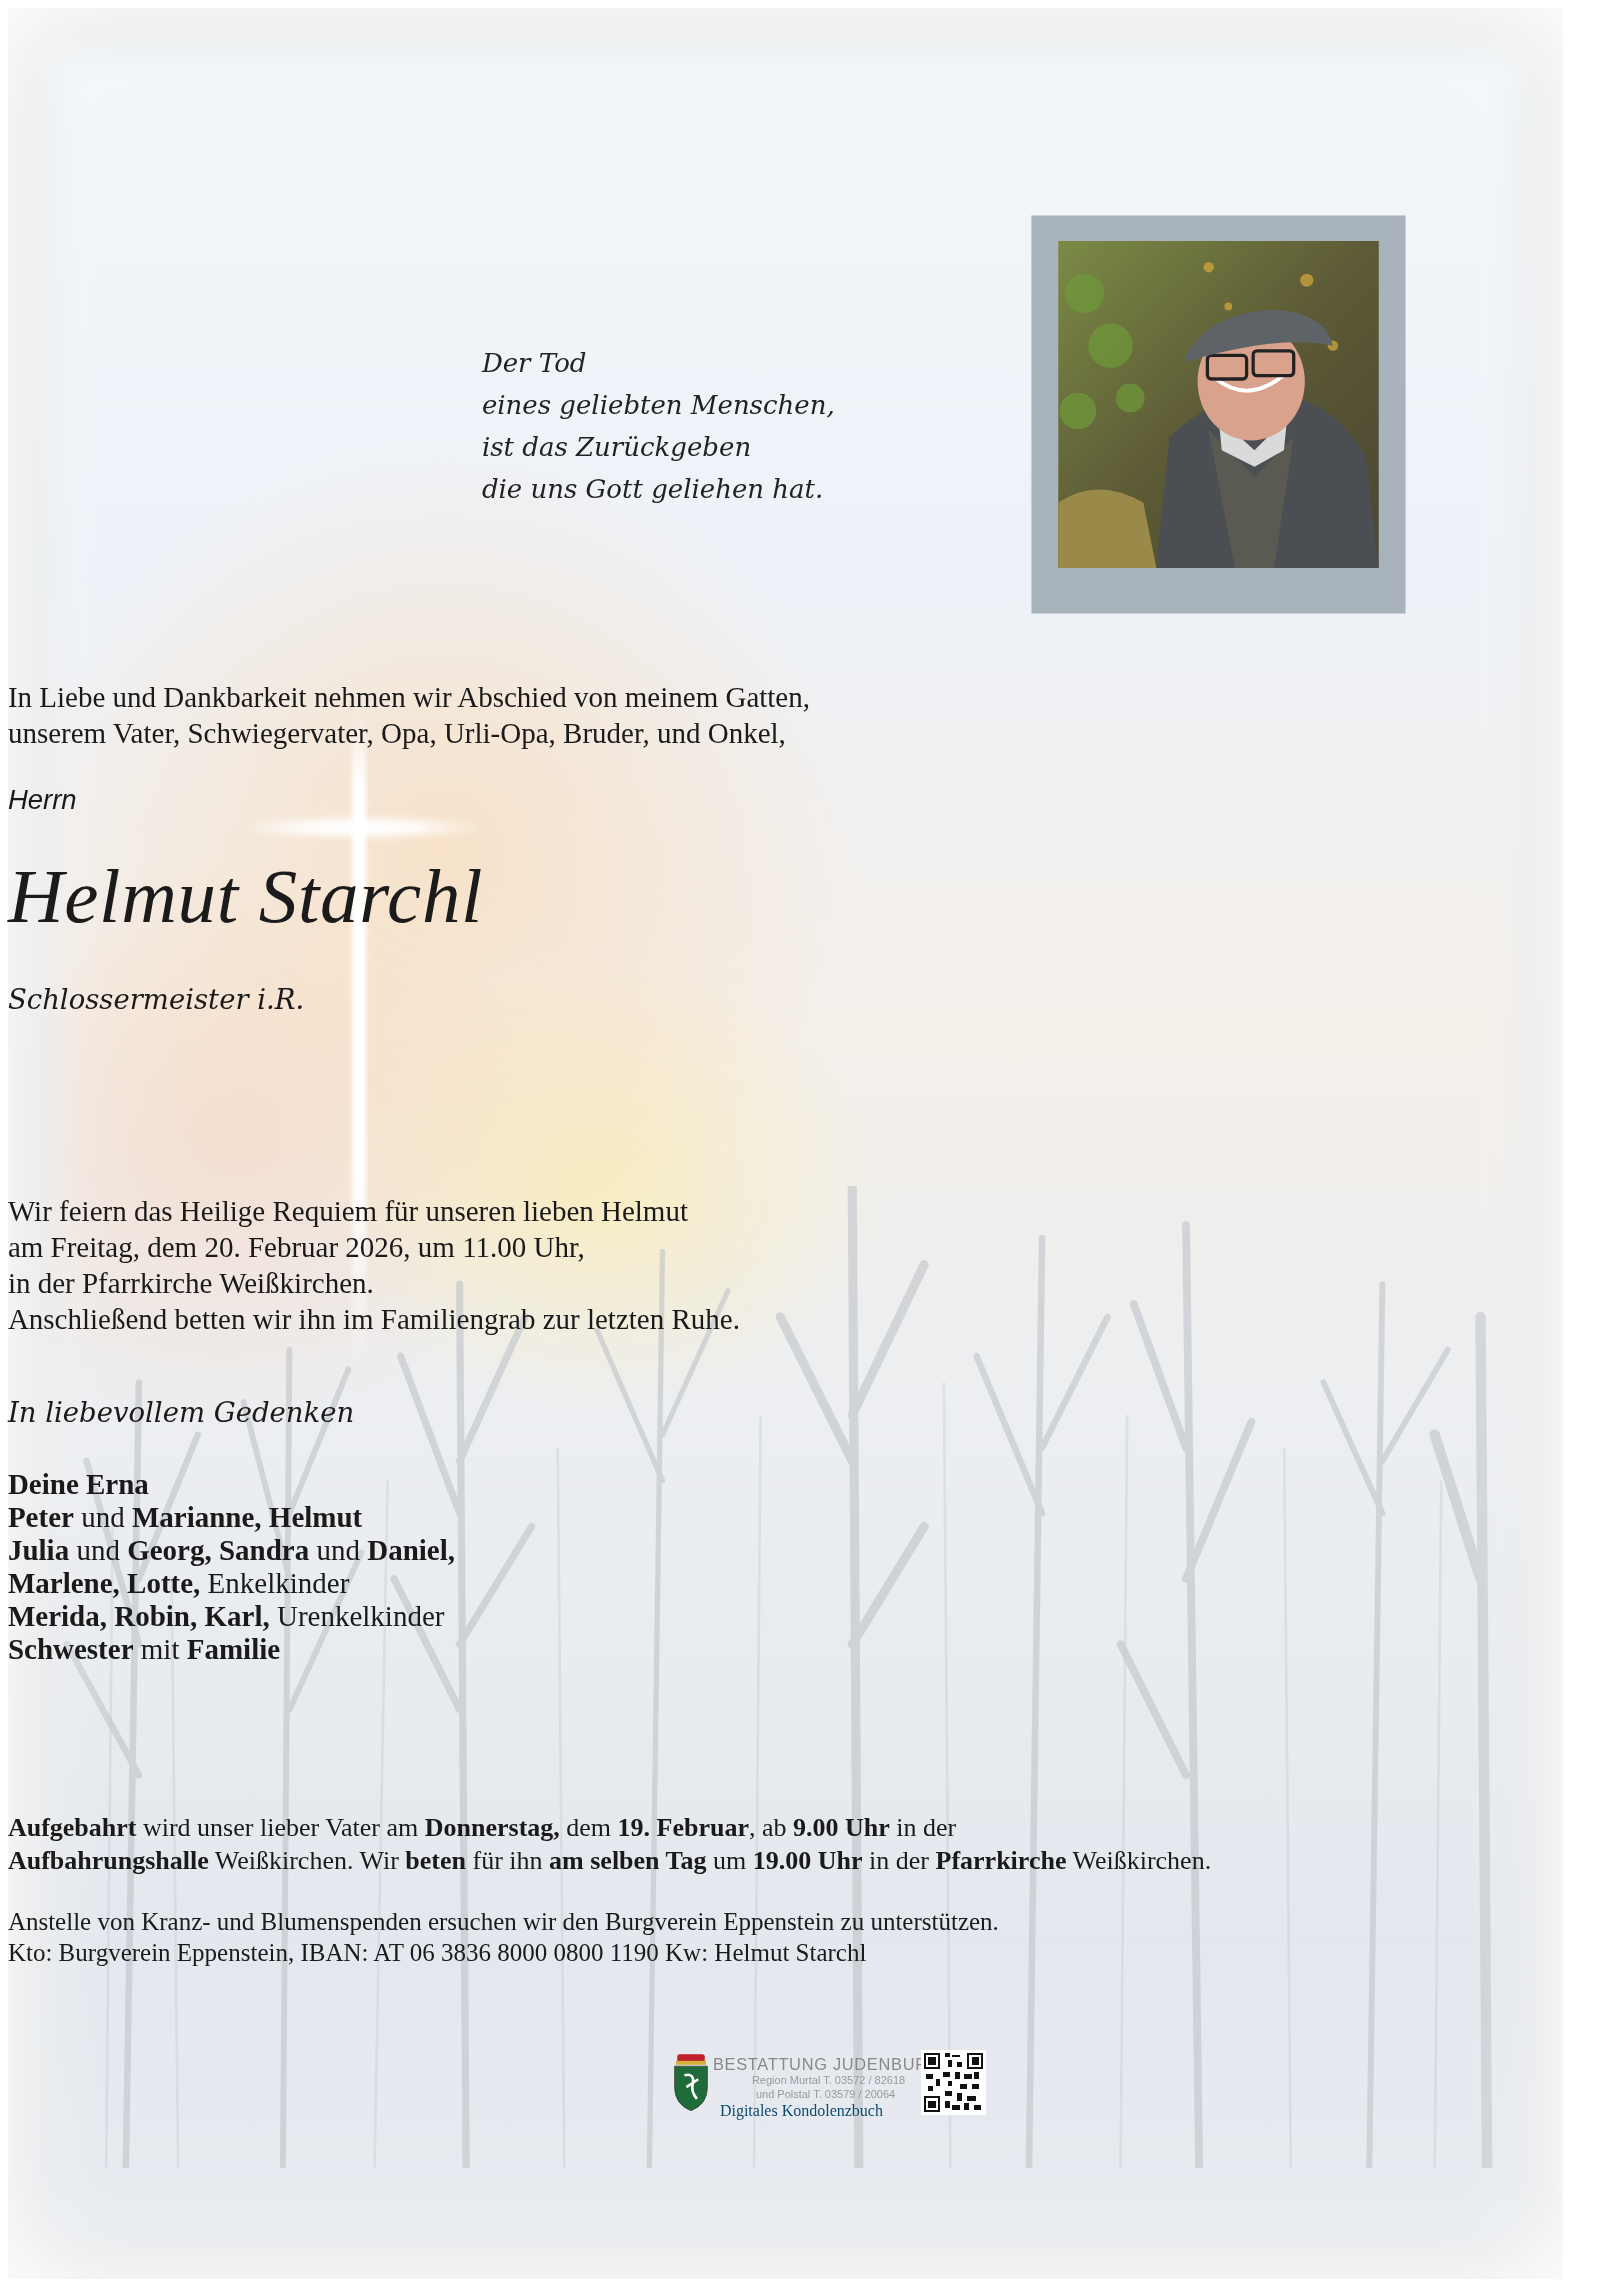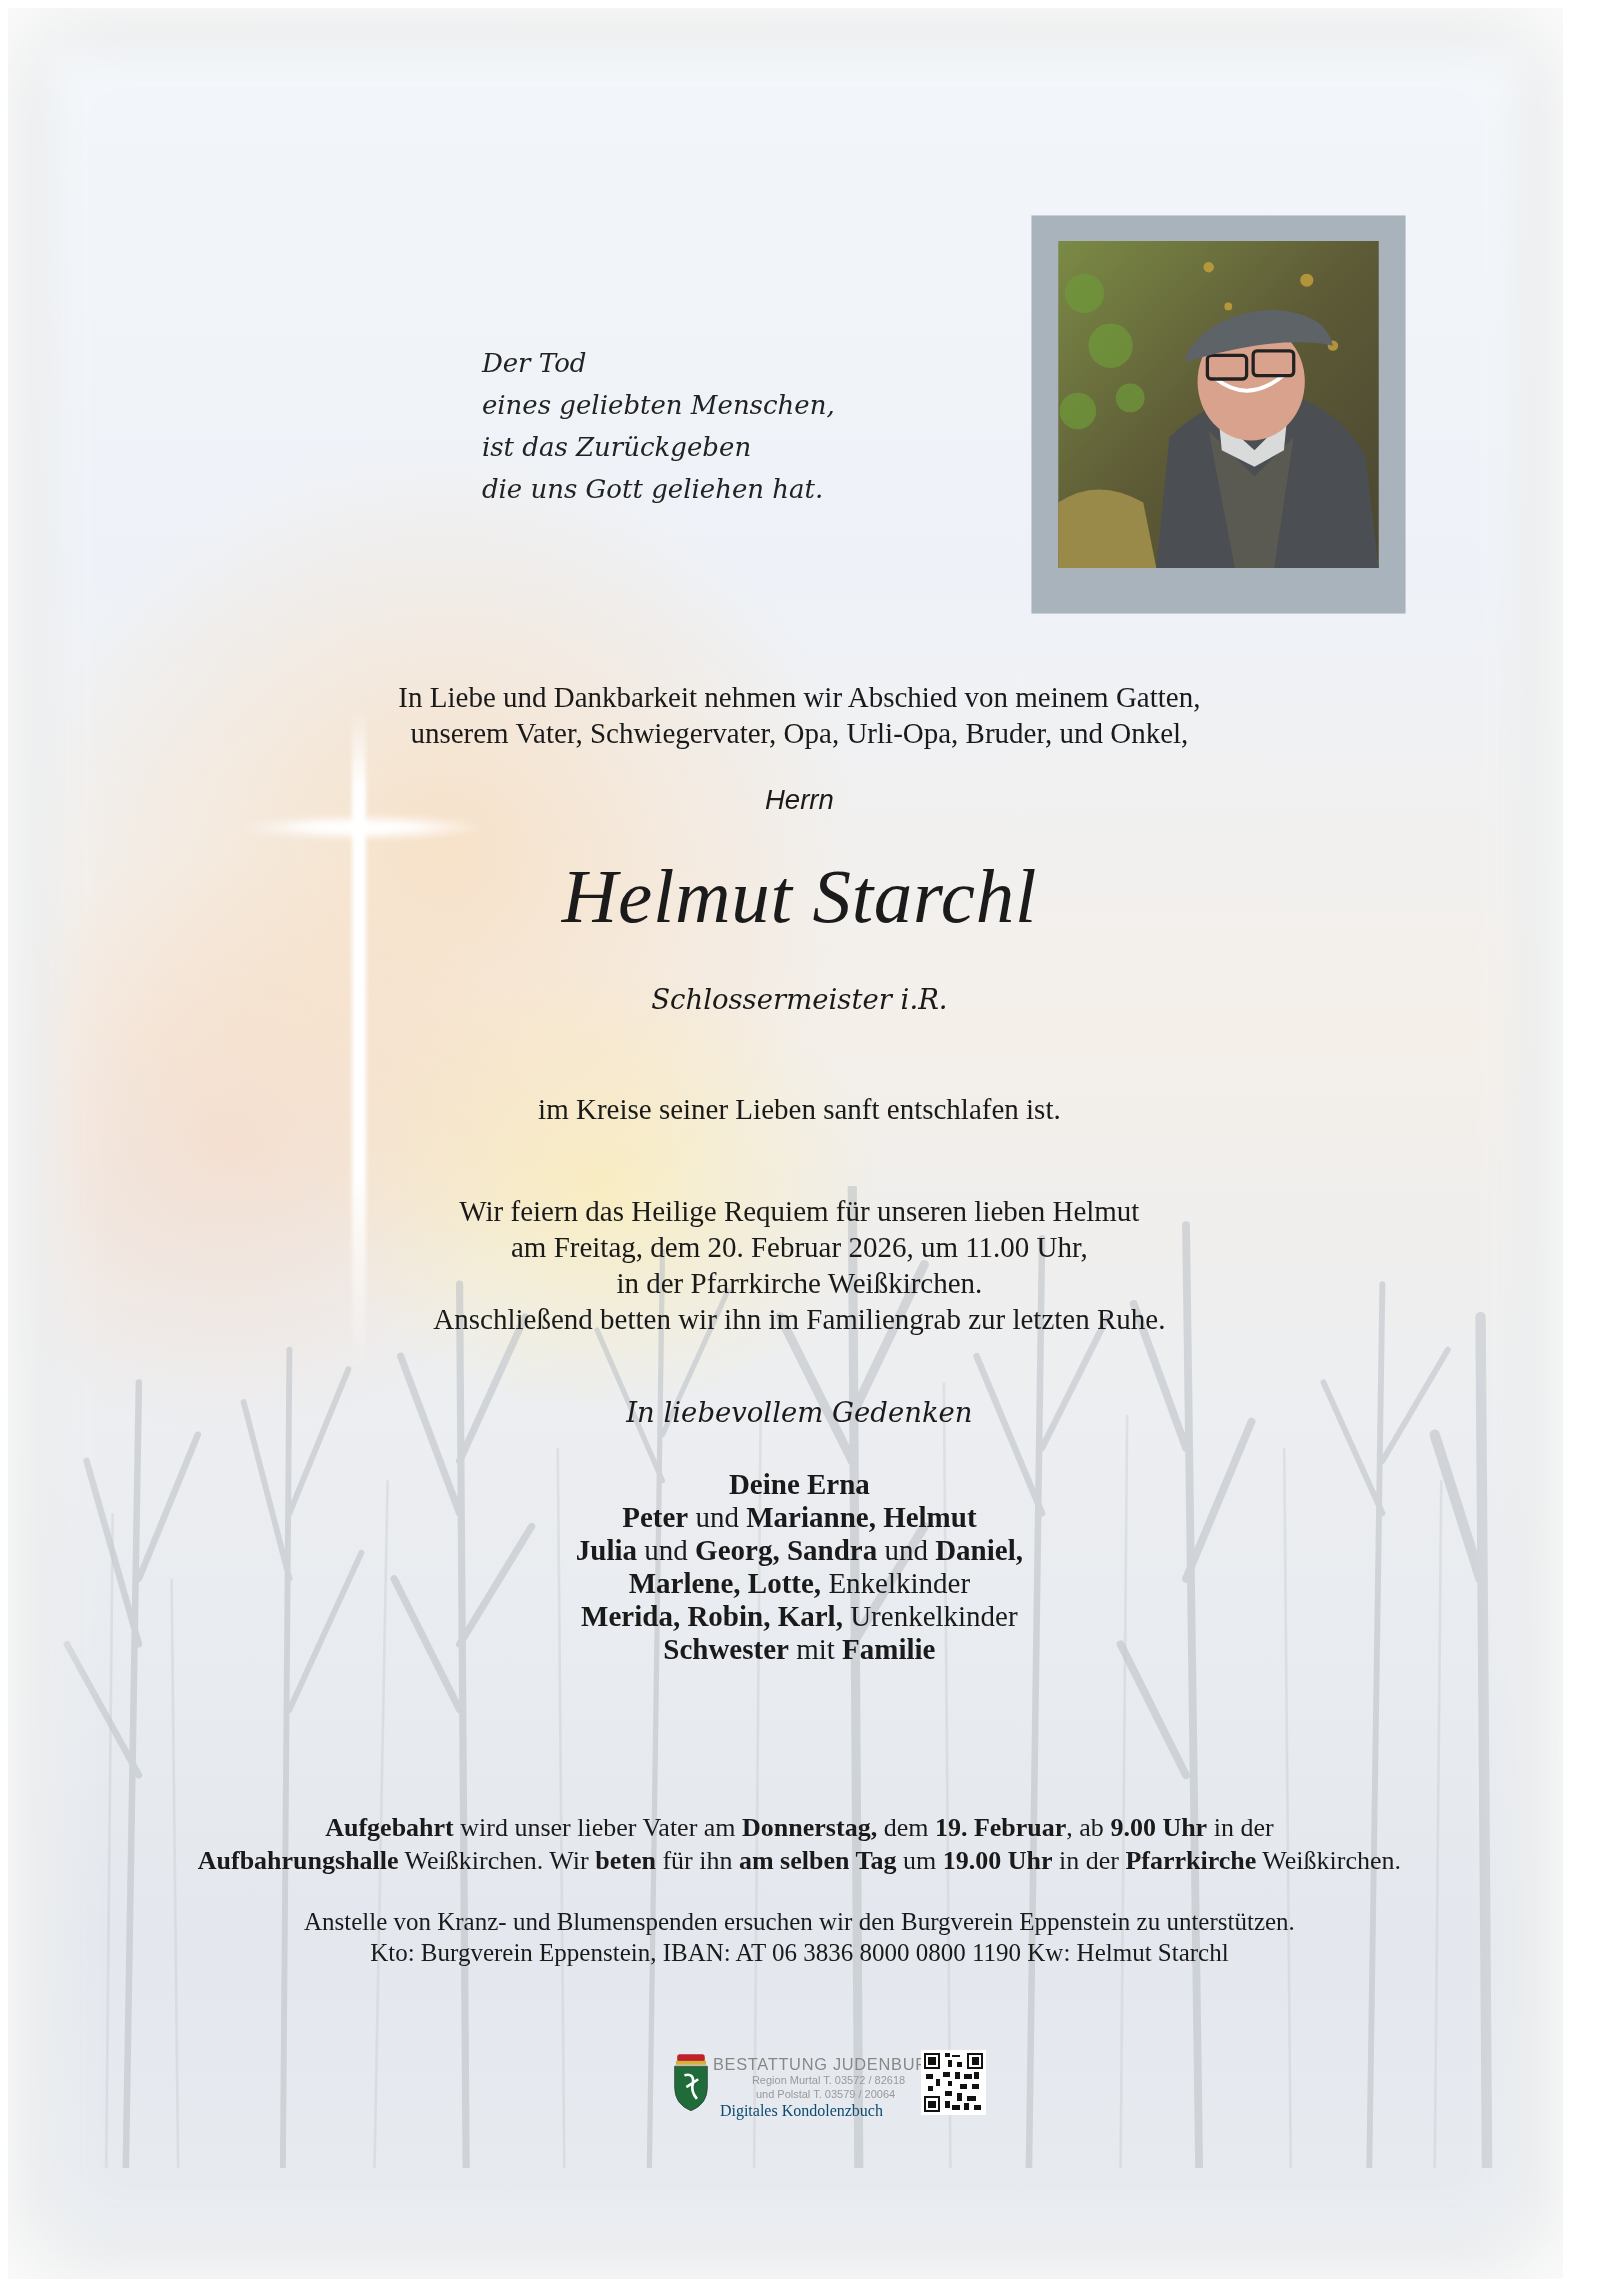--- a/index.html
+++ b/index.html
@@ -33,21 +33,21 @@
   .poem { position:absolute; left:458px; top:334px; width:393px;
     font-family:"DejaVu Serif", serif; font-style:italic; font-size:26px; line-height:42px; color:#222; }
   .poem div { white-space:nowrap;margin-left:16px; }
 
   
   .photo-frame { position:absolute; left:1024px; top:208px; width:373px; height:397px;
     background:#a9b3bb; box-shadow: 0 0 0 0.7px #b8c0c6; }
   .photo { position:absolute; left:26px; top:25px; width:321px; height:327px; overflow:hidden;
     box-shadow:0 0 11.8px 6.5px #a9b3bb inset; }
 
-  .center { position:absolute; left:14px; width:1555px; text-align:center; }
+  .center { position:absolute; left:0; width:1555px; }
   .intro { top:671px; font-size:29px; line-height:36px; }
   .herrn { top:776px; font-family:Liberation Sans, sans-serif; font-style:italic; font-size:27.5px; }
   .name  { top:844px; font-family:Liberation Serif, serif; font-style:italic; font-size:77px; letter-spacing:0.7px; color:#1b1b1b; }
   .title { top:975px; font-family:"DejaVu Serif", serif; font-style:italic; font-size:27.5px; }
   .death { top:1083px; font-size:29px; line-height:36px; }
   .requiem { top:1185px; font-size:29px; line-height:36px; }
   .gedenken { top:1388px; font-family:"DejaVu Serif", serif; font-style:italic; font-size:27.5px; }
   .family { top:1460px; font-size:29px; line-height:33px; }
   .family .b { font-weight:bold; }
   .friends { top:1705px; font-family:"DejaVu Serif", serif; font-style:italic; font-size:26px; }
@@ -143,21 +143,20 @@
   <div class="center intro">
     <div>In Liebe und Dankbarkeit nehmen wir Abschied von meinem Gatten,</div>
     <div>unserem Vater, Schwiegervater, Opa, Urli-Opa, Bruder, und Onkel,</div>
   </div>
 
   <div class="center herrn">Herrn</div>
   <div class="center name">Helmut Starchl</div>
   <div class="center title">Schlossermeister i.R.</div>
 
   <div class="center death">
-    <div>im Kreise seiner Lieben sanft entschlafen ist.</div>
   </div>
 
   <div class="center requiem">
     <div>Wir feiern das Heilige Requiem für unseren lieben Helmut</div>
     <div>am Freitag, dem 20. Februar 2026, um 11.00 Uhr,</div>
     <div>in der Pfarrkirche Weißkirchen.</div>
     <div>Anschließend betten wir ihn im Familiengrab zur letzten Ruhe.</div>
   </div>
 
   <div class="center gedenken">In liebevollem Gedenken</div>

